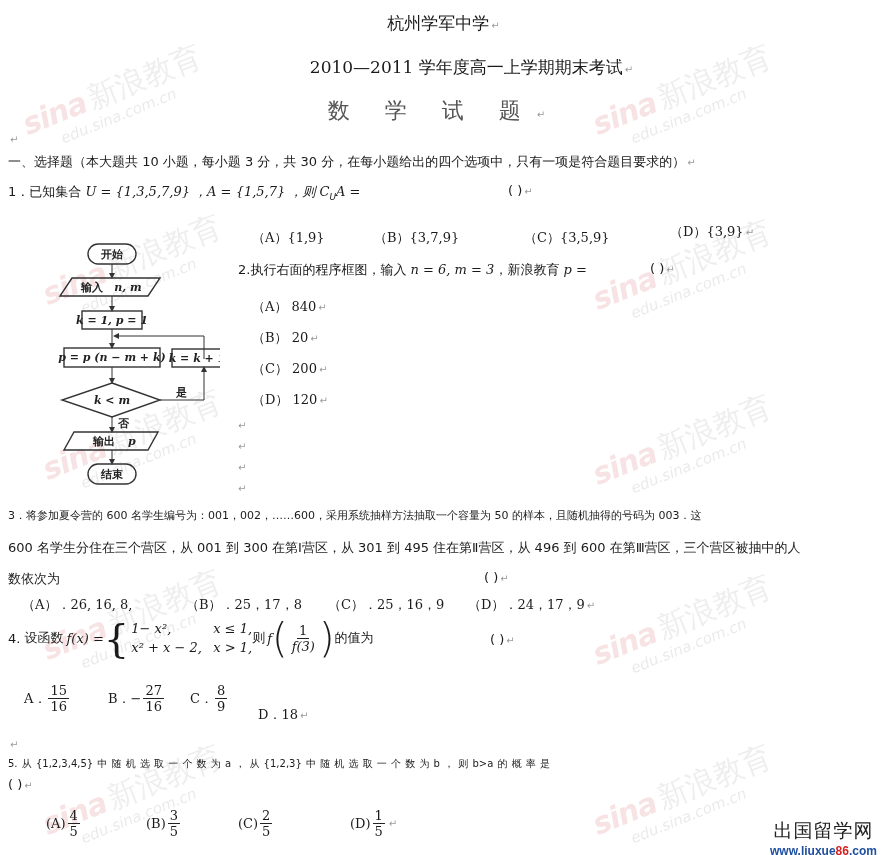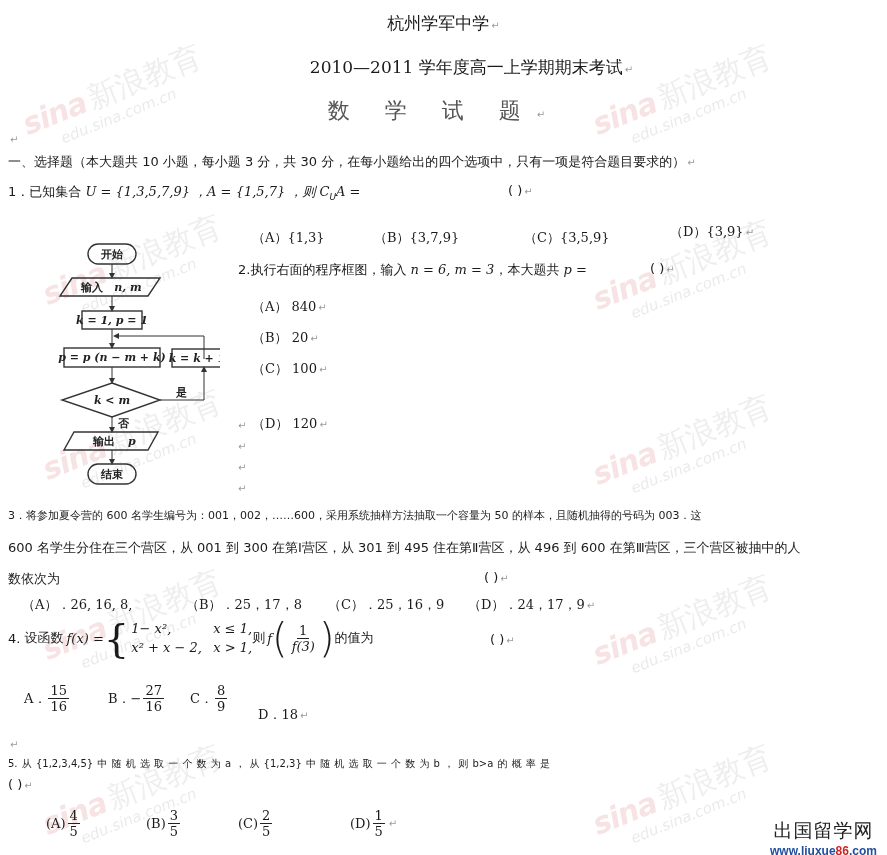--- a/index.html
+++ b/index.html
@@ -58,21 +58,21 @@
 <div class="abs title3"><span>数 学 试 题</span><span class="pm">↵</span></div>
 <div class="abs pm" style="left:8px; top:134px;">↵</div>
 
 <div class="abs body-text" style="left:8px; top:153px;"><span>一、选择题（本大题共 10 小题，每小题 3 分，共 30 分，在每小题给出的四个选项中，只有一项是符合题目要求的）</span><span class="pm">↵</span></div>
 
 <div class="abs body-text" style="left:8px; top:183px;">
   <span>1．</span><span>已知集合</span>
   <span class="it" style="font-family:'DejaVu Serif',serif;">U = {1,3,5,7,9} ，A = {1,5,7} ，则 C</span><sub class="it" style="font-size:9px;">U</sub><span class="it" style="font-family:'DejaVu Serif',serif;">A =</span>
 </div>
 <div class="abs body-text" style="left:508px; top:183px;"><span>(      )</span><span class="pm">↵</span></div>
-<div class="abs opt" style="left:252px; top:229px;">（A）{1,3}</div>
+<div class="abs opt" style="left:252px; top:229px;">（A）{1,9}</div>
 <div class="abs opt" style="left:374px; top:229px;">（B）{3,7,9}</div>
 <div class="abs opt" style="left:524px; top:229px;">（C）{3,5,9}</div>
 <div class="abs opt" style="left:670px; top:223px;"><span>（D）{3,9}</span><span class="pm">↵</span></div>
 
 <svg class="flow" width="180" height="250" viewBox="0 0 180 250">
   <defs>
     <marker id="ar" markerWidth="6" markerHeight="6" refX="3" refY="3" orient="auto">
         <path d="M0,0 L6,3 L0,6 z" fill="#333"></path>
       </marker>
   </defs>
@@ -110,28 +110,28 @@
   <text x="64" y="209" text-anchor="middle">输出</text>
   <text x="88" y="209" class="math">p</text>
   <line x1="72" y1="214" x2="72" y2="226" stroke="#333" marker-end="url(#ar)"></line>
 
   <rect x="48" y="228" width="48" height="20" rx="10" fill="none" stroke="#333" stroke-width="1.4"></rect>
   <text x="72" y="242" text-anchor="middle">结束</text>
 </svg>
 
 <div class="abs body-text" style="left:238px; top:261px;">
   <span>2.</span><span>执行右面的程序框图，输入</span>
-  <span class="it" style="font-family:'DejaVu Serif',serif;">n = 6, m = 3</span><span>，本大题共</span>
+  <span class="it" style="font-family:'DejaVu Serif',serif;">n = 6, m = 3</span><span>，新浪教育</span>
   <span class="it" style="font-family:'DejaVu Serif',serif;">p</span><span> =</span>
 </div>
 <div class="abs body-text" style="left:650px; top:261px;"><span>(      )</span><span class="pm">↵</span></div>
 <div class="abs opt" style="left:252px; top:298px;"><span>（A）</span> <span>840</span><span class="pm">↵</span></div>
 <div class="abs opt" style="left:252px; top:329px;"><span>（B）</span> <span>20</span><span class="pm">↵</span></div>
-<div class="abs opt" style="left:252px; top:360px;"><span>（C）</span> <span>100</span><span class="pm">↵</span></div>
-<div class="abs opt" style="left:252px; top:391px;margin-top:24px;"><span>（D）</span> <span>120</span><span class="pm">↵</span></div>
+<div class="abs opt" style="left:252px; top:360px;"><span>（C）</span> <span>200</span><span class="pm">↵</span></div>
+<div class="abs opt" style="left:252px; top:391px;"><span>（D）</span> <span>120</span><span class="pm">↵</span></div>
 <div class="abs pm" style="left:236px; top:420px;">↵</div>
 <div class="abs pm" style="left:236px; top:441px;">↵</div>
 <div class="abs pm" style="left:236px; top:462px;">↵</div>
 <div class="abs pm" style="left:236px; top:483px;">↵</div>
 
 <div class="abs body-text" style="left:8px; top:508px; font-size:11px;"><span>3．</span><span>将参加夏令营的 600 名学生编号为：001，002，……600，采用系统抽样方法抽取一个容量为 50 的样本，且随机抽得的号码为 003．这</span></div>
 <div class="abs body-text" style="left:8px; top:539px; font-size:13px;">600 名学生分住在三个营区，从 001 到 300 在第Ⅰ营区，从 301 到 495 住在第Ⅱ营区，从 496 到 600 在第Ⅲ营区，三个营区被抽中的人</div>
 <div class="abs body-text" style="left:8px; top:570px;">数依次为</div>
 <div class="abs body-text" style="left:484px; top:570px;"><span>(      )</span><span class="pm">↵</span></div>
 <div class="abs opt" style="left:22px; top:596px;">（A）．26,  16,  8,</div>

